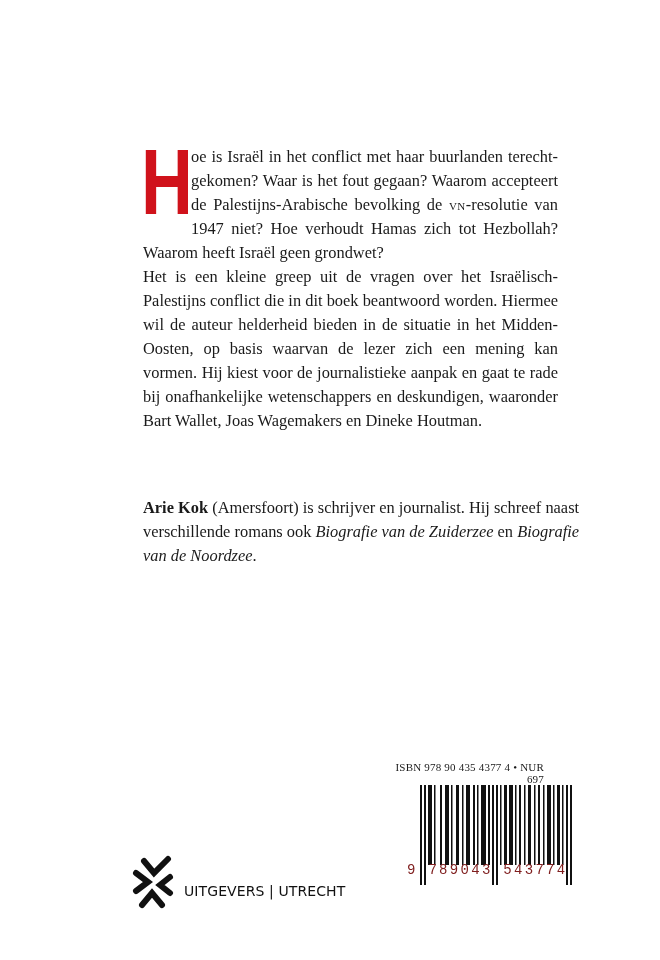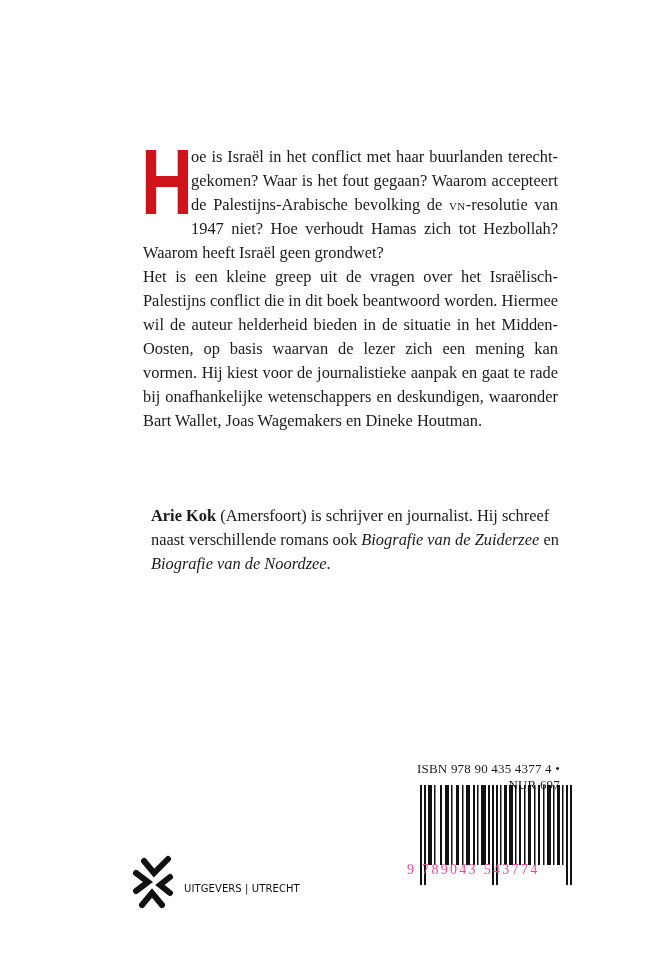--- a/index.html
+++ b/index.html
@@ -19,46 +19,46 @@
       height: 70px; margin: 3px 8px 0 -2px;
       transform: scaleX(0.78); transform-origin: left top;
       width: 42px;
     }
     .sc { font-variant: small-caps; letter-spacing: 0.5px; }
     .author {
       position: absolute; left: 143px; top: 496px; width: 440px;
       font-family: "Liberation Serif", "DejaVu Serif", serif;
       font-size: 16.4px; line-height: 24px; color: #1a1a1a;
     }
-    .author p { margin: 8px; }
+    .author p { margin: 0; }
     .author b { font-weight: bold; }
     .author i { font-style: italic; }
     .isbn {
-      position: absolute; left: 400px; top: 761px; width: 160px; text-align: right;
+      position: absolute; left: 384px; top: 761px; width: 160px; text-align: right;
       font-family: "Liberation Serif", "DejaVu Serif", serif;
-      font-size: 13px; color: #1a1a1a; letter-spacing: 0.2px;
+      font-size: 11px; color: #1a1a1a; letter-spacing: 0.2px;
     }
     .barcode {
       position: absolute; left: 420px; top: 785px; width: 152px; height: 100px;
     }
     .barcode-digits {
       position: absolute; left: 407px; top: 862px;
-      font-family: Liberation Serif, serif; font-size: 14px; color: #ec4899;
+      font-family: Liberation Mono, monospace; font-size: 14px; color: #7f1d1d;
       letter-spacing: 2.3px;
     }
     .logo { position: absolute; left: 130px; top: 855px; width: 48px; height: 54px; }
     .brand {
       position: absolute; left: 183px; top: 857px;
       font-family: "DejaVu Sans", sans-serif; font-weight: bold;
       font-size: 19px; color: #111; letter-spacing: -0.6px;
     }
     .brand .tld { font-weight: normal; }
     .brand-sub {
       position: absolute; left: 184px; top: 883px;
-      font-family: "DejaVu Sans", sans-serif; font-size: 10px; color: #111;
+      font-family: "DejaVu Sans", sans-serif; font-size: 14px; color: #111;
       letter-spacing: 0.1px;
     }
   </style>
 </head>
 <body>
 
 <div class="page">
 
   <div class="blurb">
     <p><span class="dropcap">H</span><span>oe is Israël in het conflict met haar buurlanden terecht­gekomen? Waar is het fout gegaan? Waarom accepteert de Palestijns-Arabische bevolking de </span><span class="sc">vn</span><span>-resolutie van 1947 niet? Hoe verhoudt Hamas zich tot Hezbollah? Waarom heeft Israël geen grondwet?</span></p>

